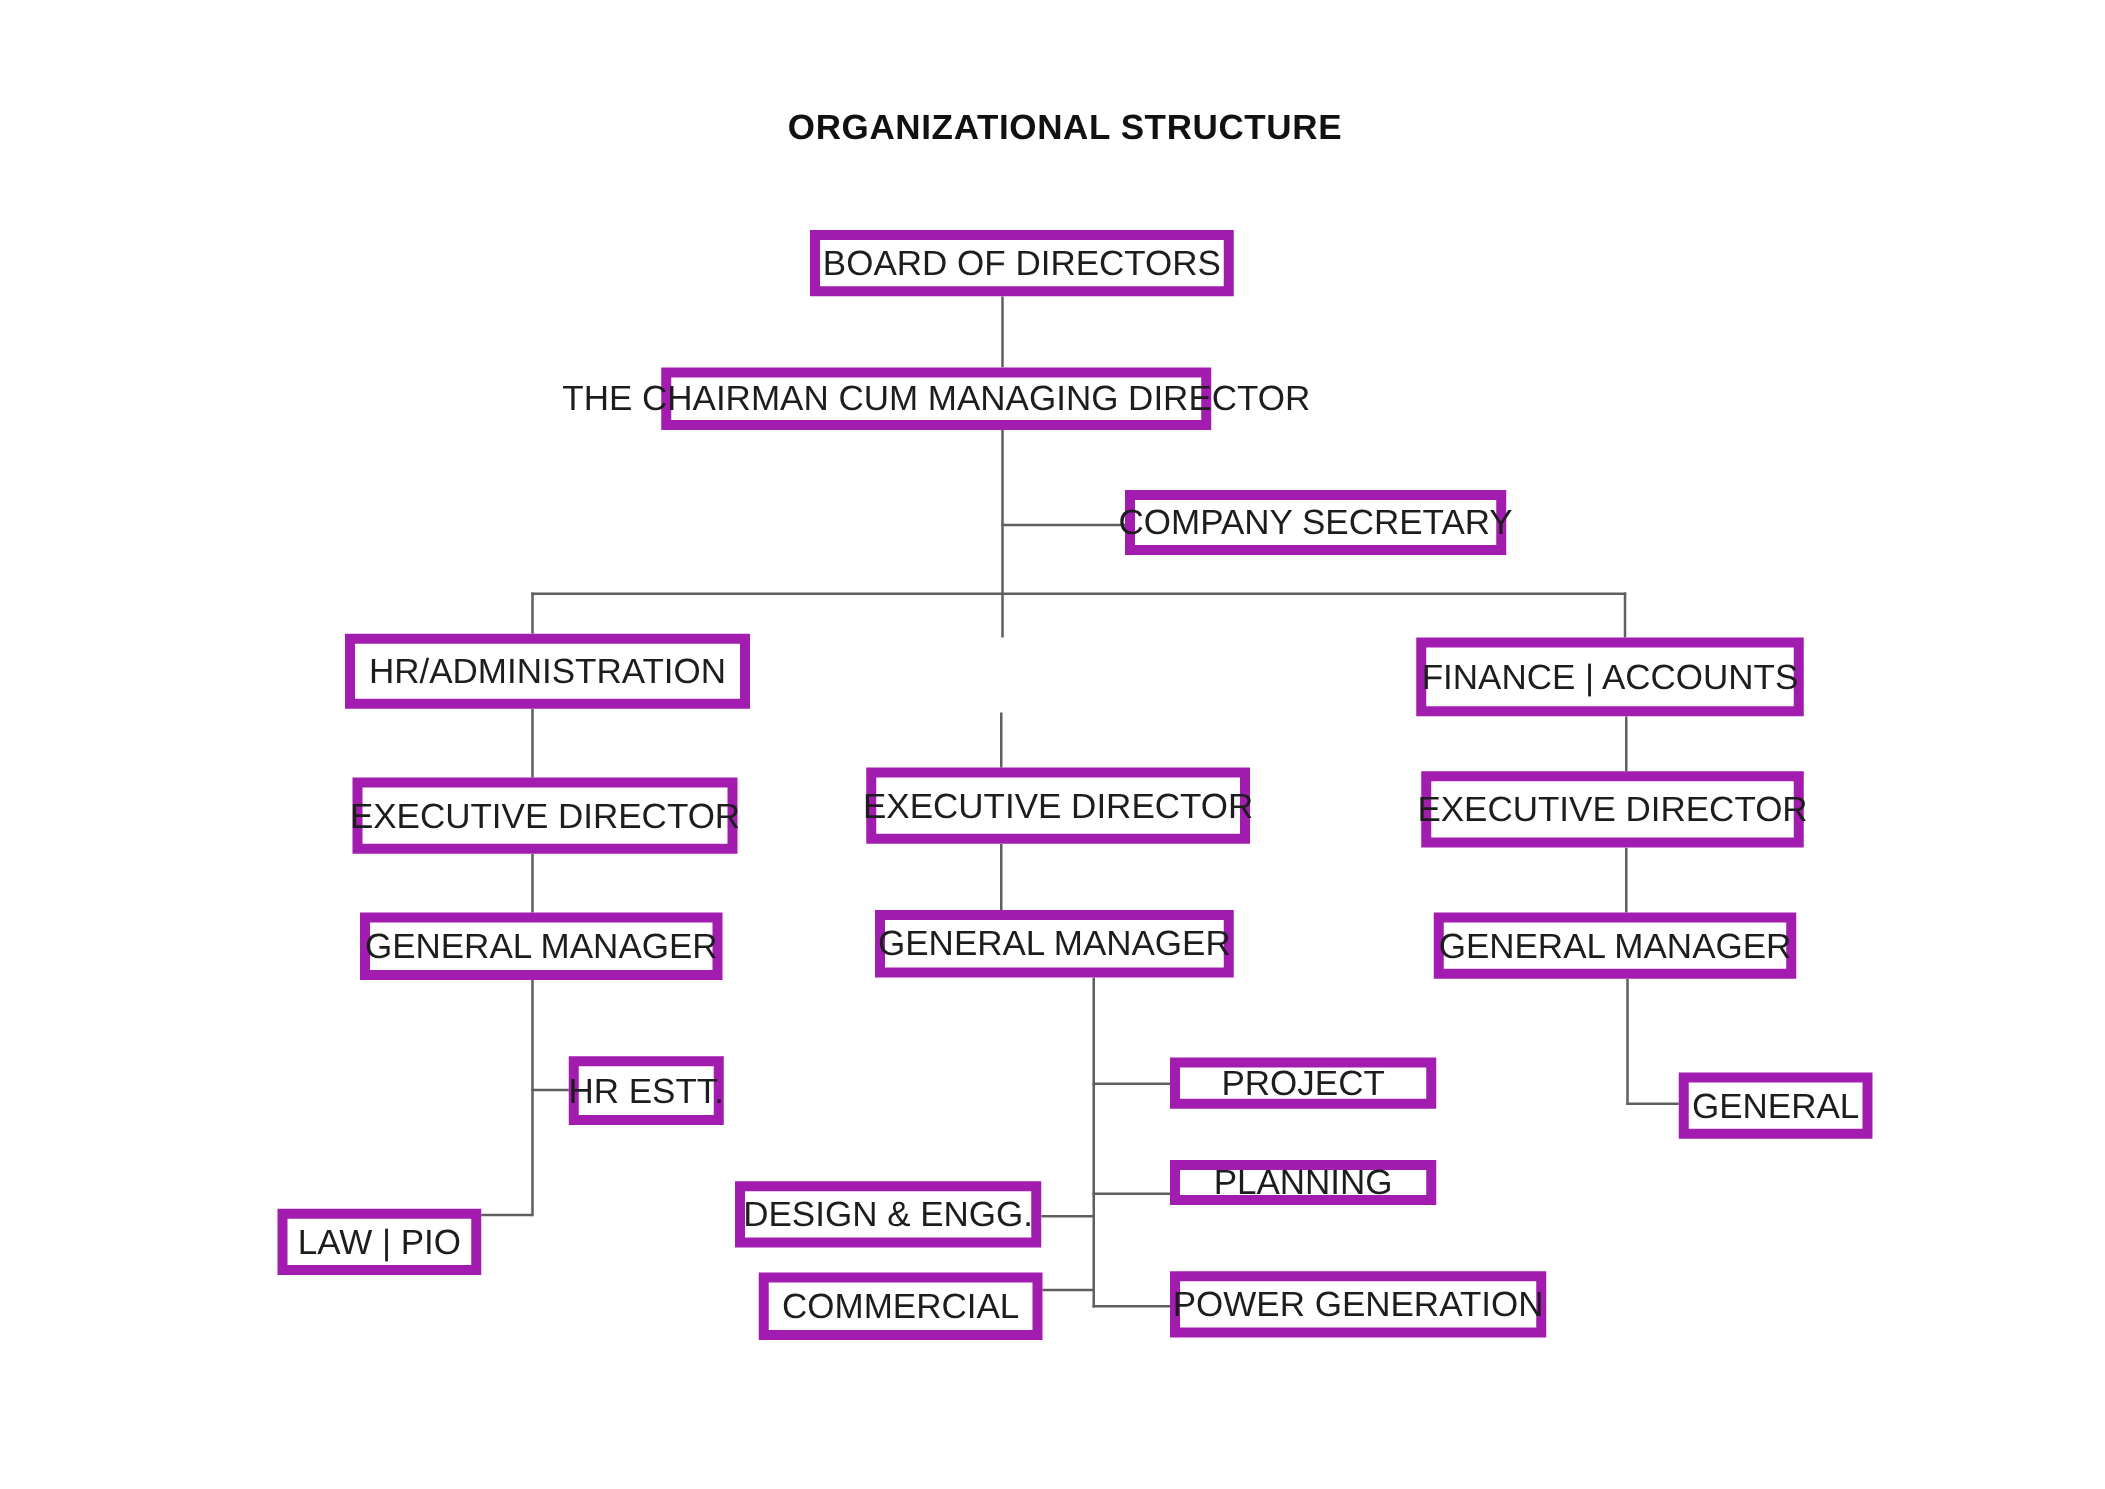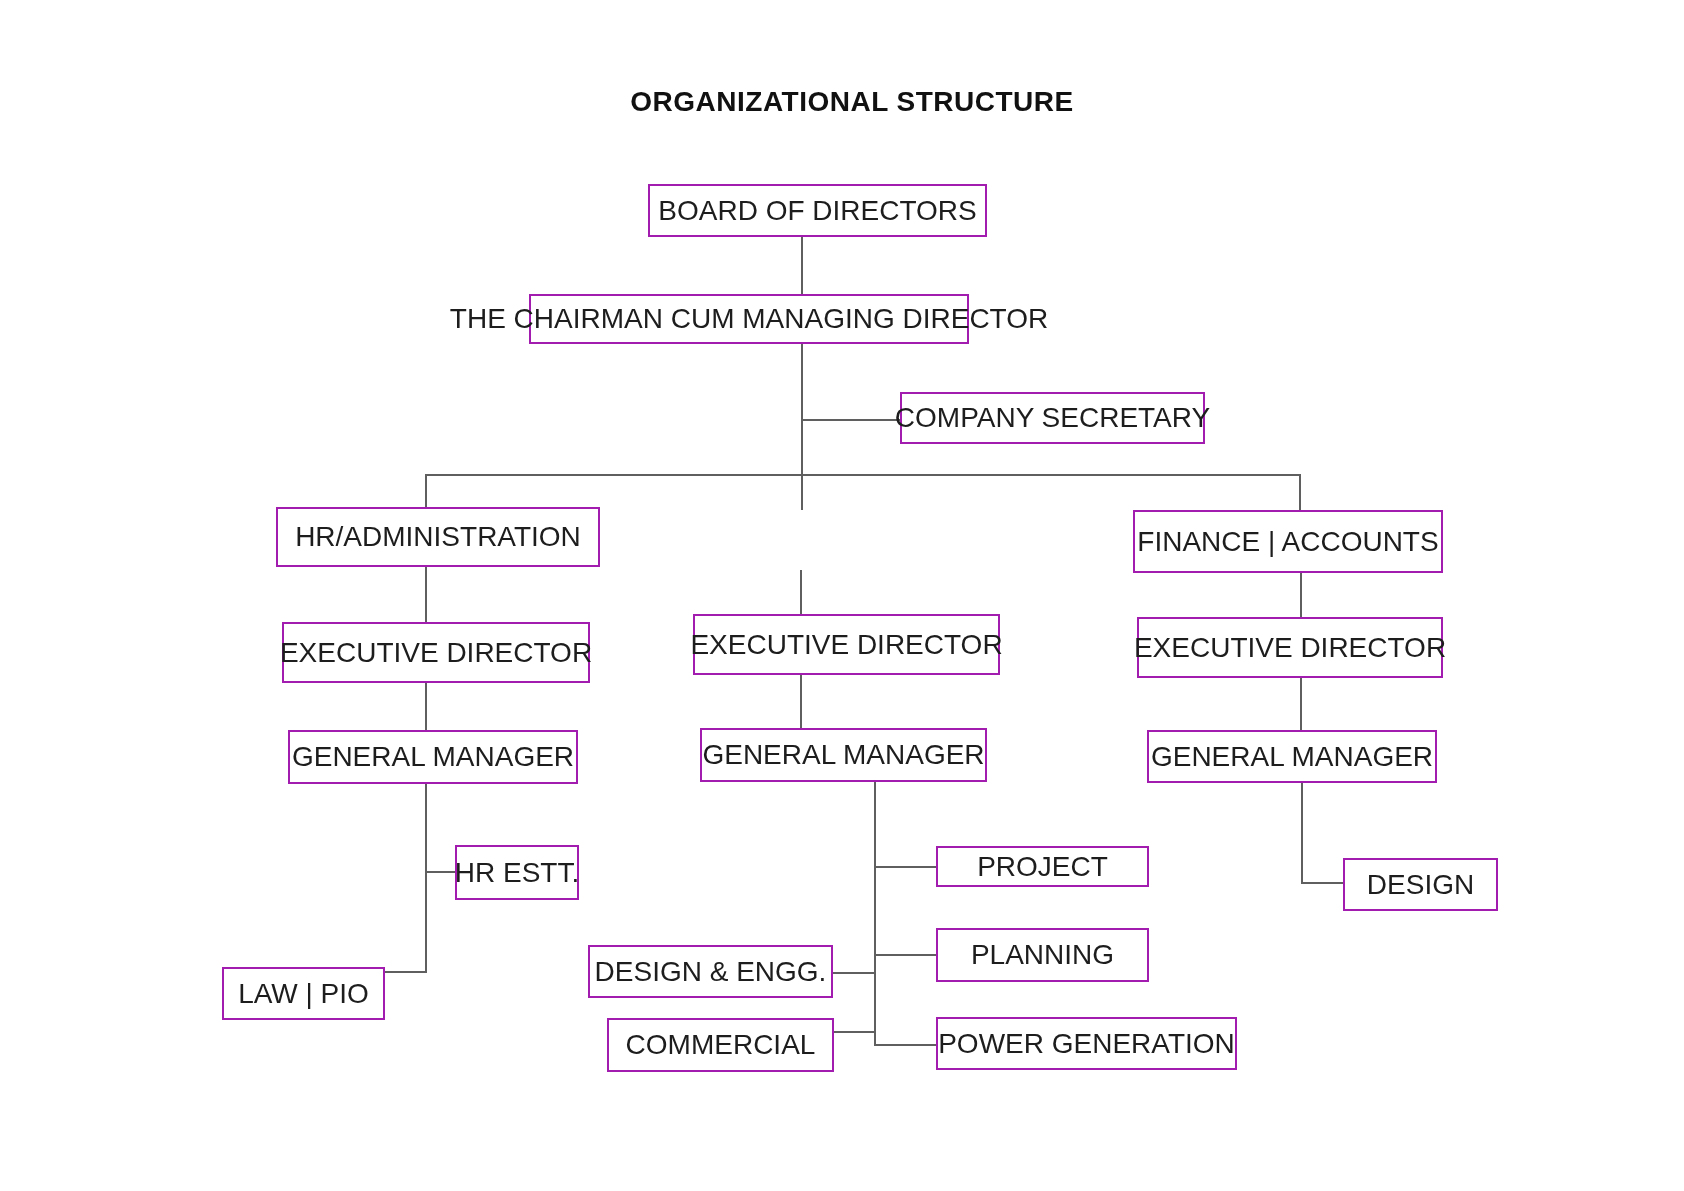--- a/index.html
+++ b/index.html
@@ -22,21 +22,21 @@
     width: 1000px;
     text-align: center;
     font-size: 28px;
     font-weight: 700;
     color: #111111;
     letter-spacing: 0.5px;
   }
   .node {
     position: absolute;
     box-sizing: border-box;
-    border: 2px solid #a21caf;
+    border: 8px solid #a21caf;
     background: #ffffff;
     display: flex;
     align-items: center;
     justify-content: center;
     text-align: center;
     font-size: 28px;
     color: #1d1d1d;
     white-space: nowrap;
     z-index: 2;
   }
@@ -88,23 +88,23 @@
 
   <div class="node" style="left:276px; top:507px; width:324px; height:60px;">HR/ADMINISTRATION</div>
   <div class="node" style="left:282px; top:622px; width:308px; height:61px;">EXECUTIVE DIRECTOR</div>
   <div class="node" style="left:288px; top:730px; width:290px; height:54px;">GENERAL MANAGER</div>
   <div class="node" style="left:455px; top:845px; width:124px; height:55px;">HR ESTT.</div>
   <div class="node" style="left:190px; top:967px; width:163px; height:53px;margin-left:32px;">LAW | PIO</div>
 
   <div class="node" style="left:693px; top:614px; width:307px; height:61px;">EXECUTIVE DIRECTOR</div>
   <div class="node" style="left:700px; top:728px; width:287px; height:54px;">GENERAL MANAGER</div>
   <div class="node" style="left:936px; top:846px; width:213px; height:41px;">PROJECT</div>
-  <div class="node" style="left:936px; top:928px; width:213px; height:54px;">PLANNING</div>
+  <div class="node" style="left:936px; top:928px; width:213px; height:36px;">PLANNING</div>
   <div class="node" style="left:588px; top:945px; width:245px; height:53px;">DESIGN &amp; ENGG.</div>
   <div class="node" style="left:607px; top:1018px; width:227px; height:54px;">COMMERCIAL</div>
   <div class="node" style="left:936px; top:1017px; width:301px; height:53px;">POWER GENERATION</div>
 
   <div class="node" style="left:1133px; top:510px; width:310px; height:63px;">FINANCE | ACCOUNTS</div>
   <div class="node" style="left:1137px; top:617px; width:306px; height:61px;">EXECUTIVE DIRECTOR</div>
   <div class="node" style="left:1147px; top:730px; width:290px; height:53px;">GENERAL MANAGER</div>
-  <div class="node" style="left:1343px; top:858px; width:155px; height:53px;">DESIGN</div>
+  <div class="node" style="left:1343px; top:858px; width:155px; height:53px;">GENERAL</div>
 
 </div>
 
 </body></html>

